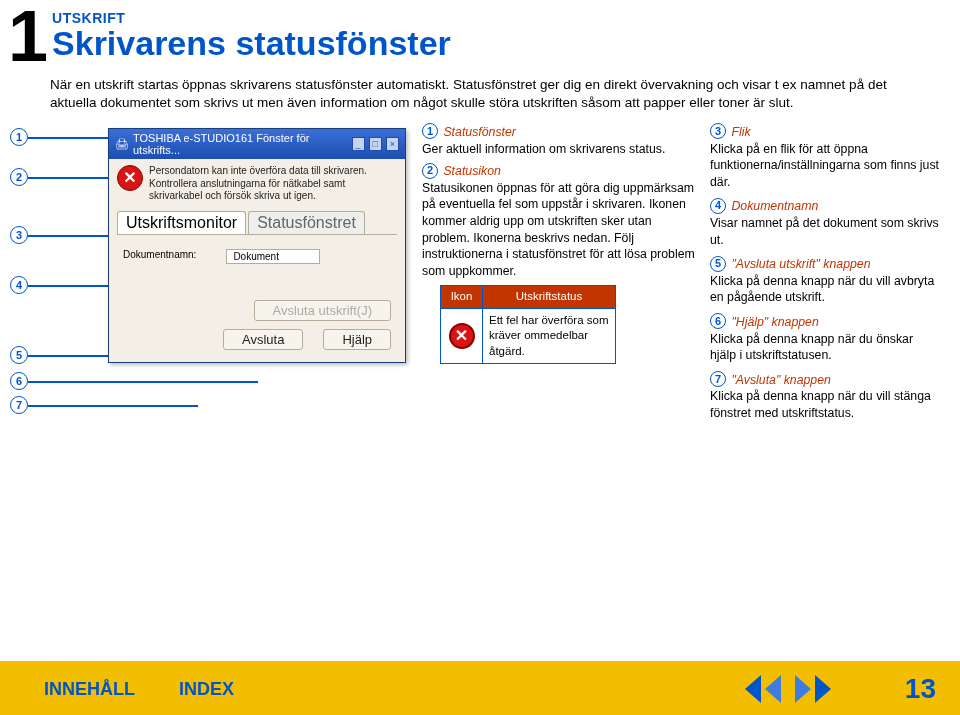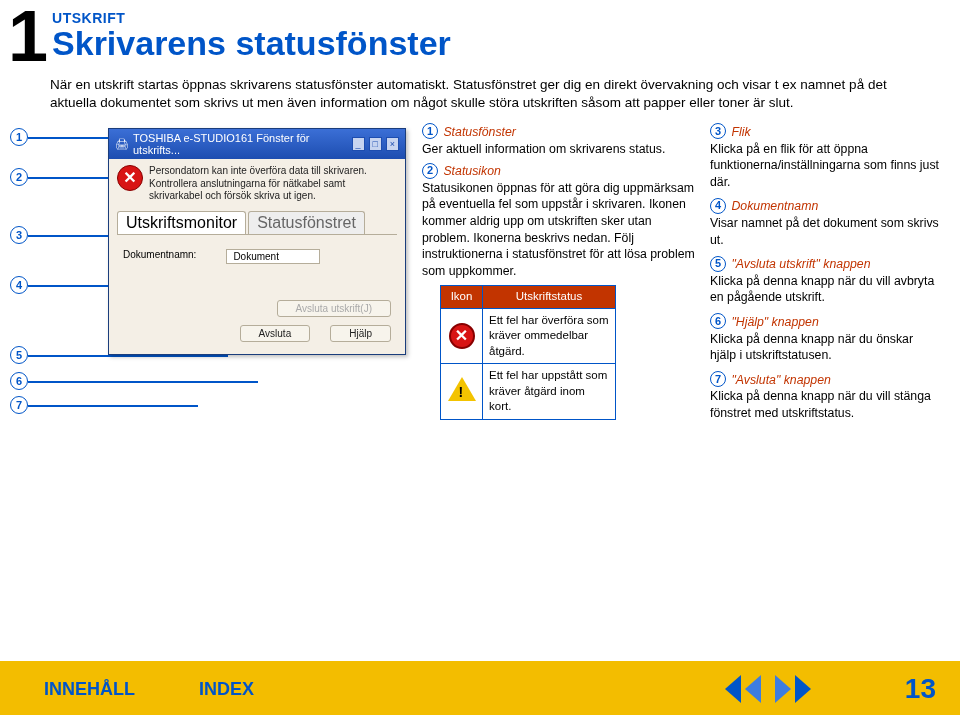--- a/index.html
+++ b/index.html
@@ -115,21 +115,21 @@
   }
   .tab.inactive{ background:#eee; color:#666;}
   .docrow {
     display:flex; gap:30px; font-size:10px; padding:14px 6px 10px;
   }
   .docrow .v { background:#fff; border:1px solid #b5ad9a; padding:1px 40px 1px 6px;}
   .btnrow { display:flex; gap:20px; justify-content:flex-end; padding:6px 6px 2px;}
   .btnrow.top{ justify-content:flex-end; padding-top:26px;}
   .wbtn {
     background:#f7f4ec; border:1px solid #b5ad9a; border-radius:3px;
-    font-size:10px; padding:2px 18px; color:#666;
+    font-size:13px; padding:2px 18px; color:#666;
   }
   .wbtn.disabled{ color:#aaa;}
   .wbtn.active{ color:#222;}
 
   
   .mid { flex:1; font-size:12.3px; line-height:1.35; color:#000; }
   .mid .item { margin-bottom:6px; }
   .mid .num, .right .num {
     display:inline-flex; width:16px;height:16px;border:1.5px solid #0055c8;border-radius:50%;
     color:#0055c8; font-size:11px; font-weight:700; align-items:center;justify-content:center;
@@ -165,21 +165,21 @@
   }
   .right .item{ margin-bottom:8px;}
 
   
   .footer {
     height:54px;
     background:#f3bd00;
     display:flex;
     align-items:center;
     padding:0 24px 0 44px;
-    gap:64px;
+    gap:44px;
     border-top:2px solid #f3bd00;
   }
   .flink {
     color:#0055c8; font-weight:700; font-size:18px;
     text-decoration:none;
   }
   .spacer{flex:1;}
   .nav { display:flex; align-items:center; gap:4px;}
   .tri {
     width:0;height:0;display:inline-block;
@@ -271,24 +271,20 @@
       <table class="itable">
         <tbody>
             <tr>
           <th>Ikon</th>
           <th>Utskriftstatus</th>
         </tr>
         <tr>
           <td class="ic"><span class="ierr">✕</span></td>
           <td>Ett fel har överföra som kräver ommedelbar åtgärd.</td>
         </tr>
-        <tr>
-          <td class="ic"><span class="iwarn"></span></td>
-          <td>Ett fel har uppstått som kräver åtgärd inom kort.</td>
-        </tr>
       </tbody>
         </table>
     </div>
 
     <div class="right">
       <div class="item">
         <span class="num">3</span>
         <span class="h">Flik</span>
         <span class="body">Klicka på en flik för att öppna funktionerna/inställningarna som finns just där.</span>
       </div>

